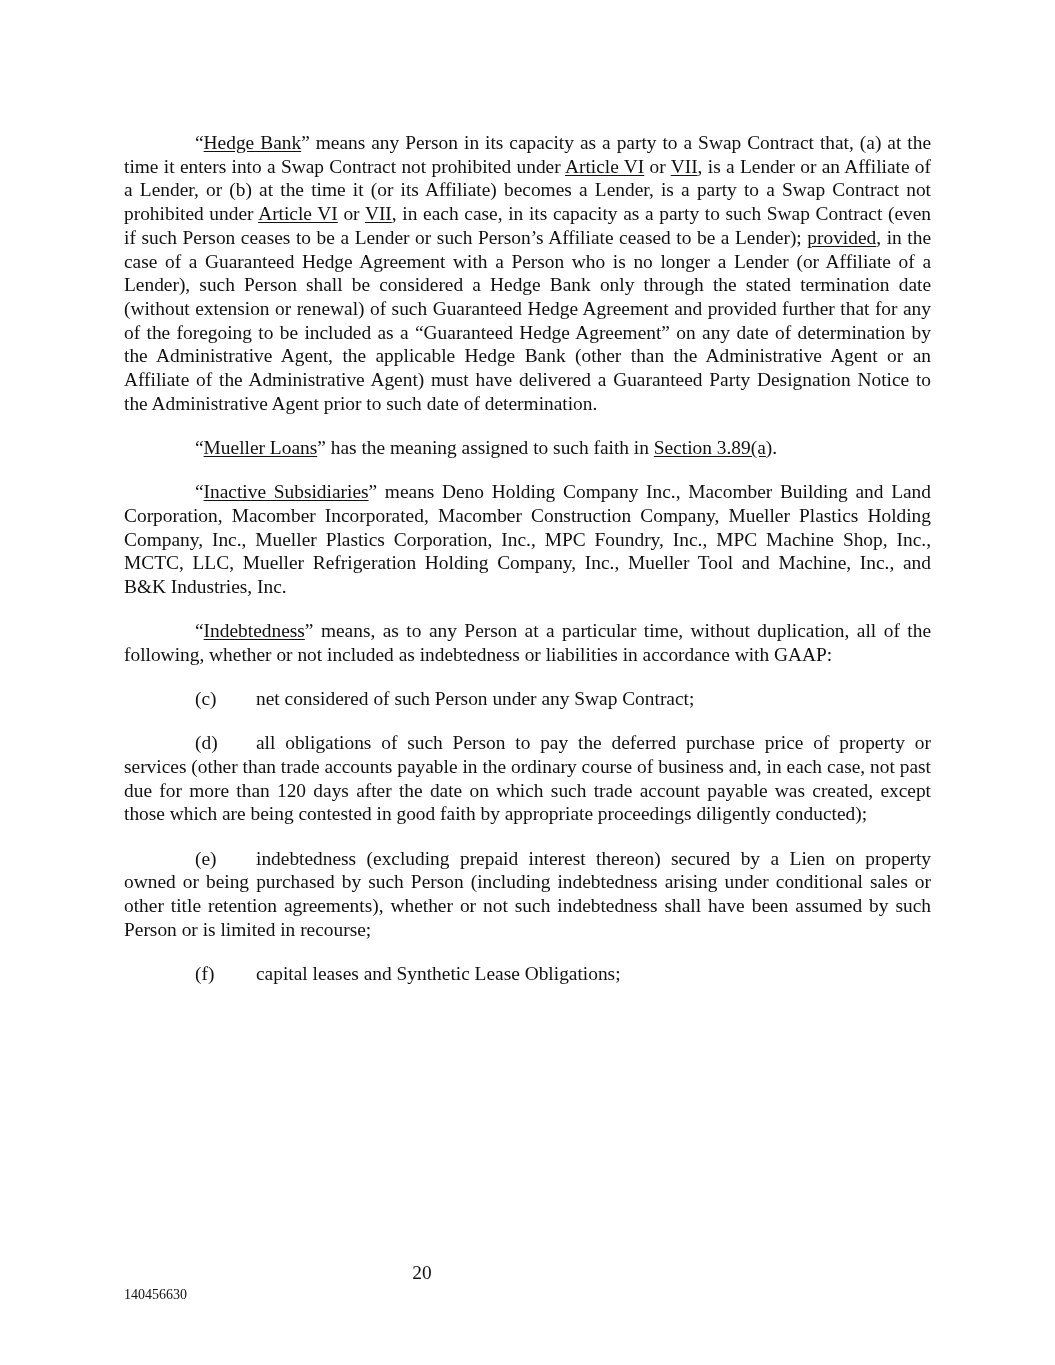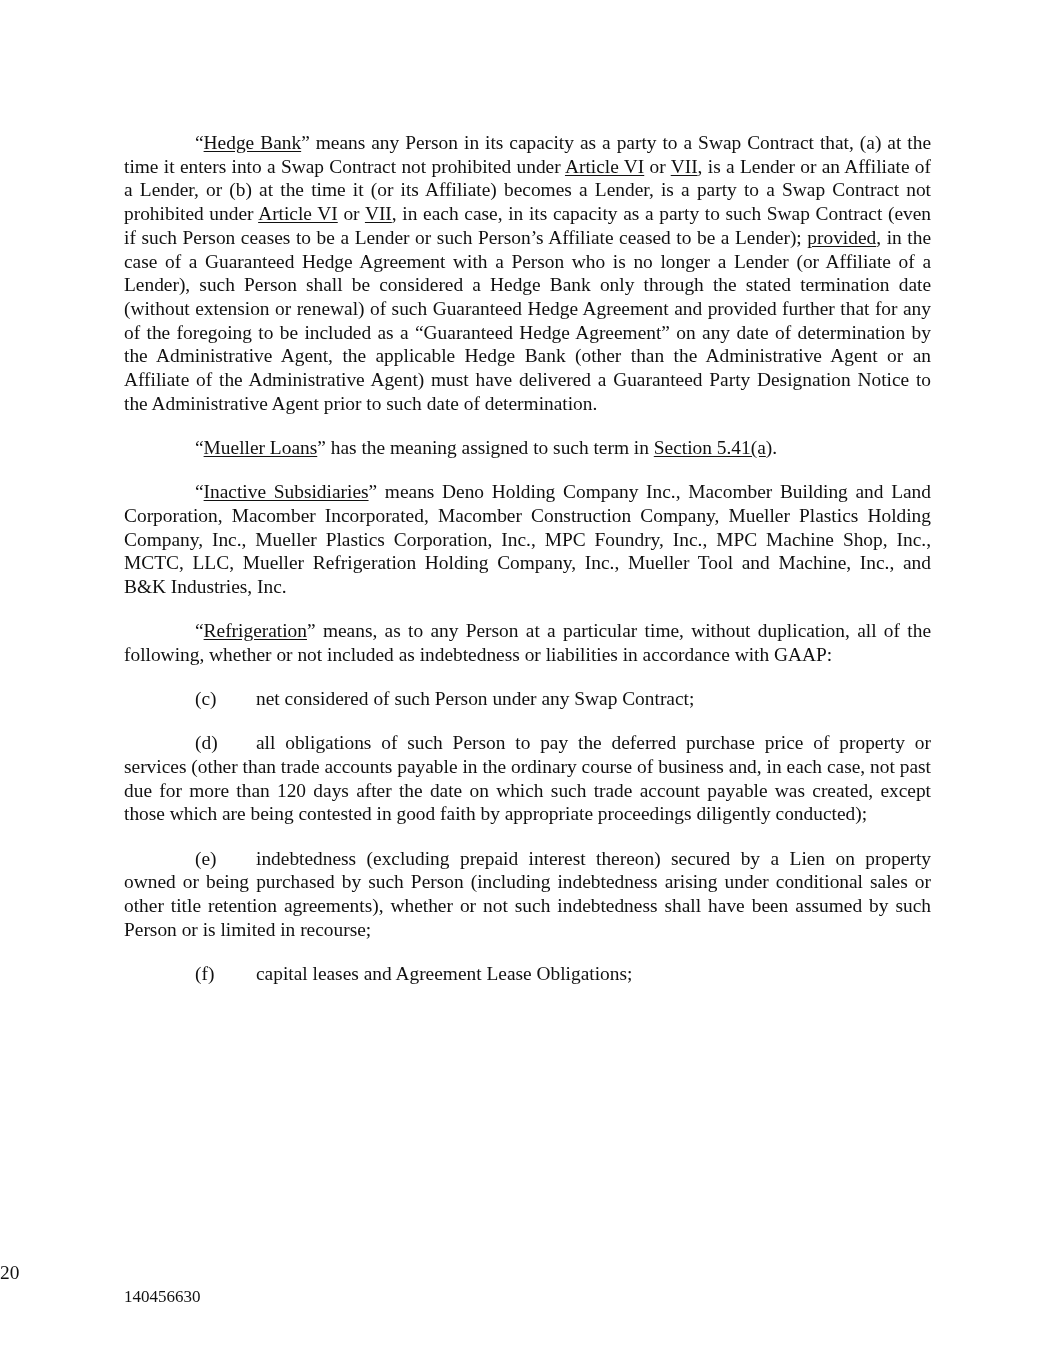--- a/index.html
+++ b/index.html
@@ -32,49 +32,49 @@
     .item-label {
       display: inline-block;
       width: 61px;
       text-indent: 0;
     }
     .page-number {
       position: absolute;
       top: 1262px;
       left: 0;
       width: 844px;
-      text-align: left;
+      text-align: center;
       font-size: 19.4px;
     }
     .doc-id {
       position: absolute;
       top: 1287px;
       left: 124px;
-      font-size: 17px;
+      font-size: 14px;
     }
   </style>
 </head>
 <body>
 
 <div class="page">
 
   <p class="para"><span>“</span><span class="u">Hedge Bank</span><span>” means any Person in its capacity as a party to a Swap Contract that, (a) at the time it enters into a Swap Contract not prohibited under </span><span class="u">Article VI</span><span> or </span><span class="u">VII</span><span>, is a Lender or an Affiliate of a Lender, or (b) at the time it (or its Affiliate) becomes a Lender, is a party to a Swap Contract not prohibited under </span><span class="u">Article VI</span><span> or </span><span class="u">VII</span><span>, in each case, in its capacity as a party to such Swap Contract (even if such Person ceases to be a Lender or such Person’s Affiliate ceased to be a Lender); </span><span class="u">provided</span><span>, in the case of a Guaranteed Hedge Agreement with a Person who is no longer a Lender (or Affiliate of a Lender), such Person shall be considered a Hedge Bank only through the stated termination date (without extension or renewal) of such Guaranteed Hedge Agreement and provided further that for any of the foregoing to be included as a “Guaranteed Hedge Agreement” on any date of determination by the Administrative Agent, the applicable Hedge Bank (other than the Administrative Agent or an Affiliate of the Administrative Agent) must have delivered a Guaranteed Party Designation Notice to the Administrative Agent prior to such date of determination.</span></p>
 
-  <p class="para"><span>“</span><span class="u">Mueller Loans</span><span>” has the meaning assigned to such term in </span><span class="u">Section 5.41(a</span><span>).</span></p>
+  <p class="para"><span>“</span><span class="u">Mueller Loans</span><span>” has the meaning assigned to such faith in </span><span class="u">Section 3.89(a</span><span>).</span></p>
 
   <p class="para"><span>“</span><span class="u">Inactive Subsidiaries</span><span>” means Deno Holding Company Inc., Macomber Building and Land Corporation, Macomber Incorporated, Macomber Construction Company, Mueller Plastics Holding Company, Inc., Mueller Plastics Corporation, Inc., MPC Foundry, Inc., MPC Machine Shop, Inc., MCTC, LLC, Mueller Refrigeration Holding Company, Inc., Mueller Tool and Machine, Inc., and B&amp;K Industries, Inc.</span></p>
 
-  <p class="para"><span>“</span><span class="u">Refrigeration</span><span>” means, as to any Person at a particular time, without duplication, all of the following, whether or not included as indebtedness or liabilities in accordance with GAAP:</span></p>
+  <p class="para"><span>“</span><span class="u">Indebtedness</span><span>” means, as to any Person at a particular time, without duplication, all of the following, whether or not included as indebtedness or liabilities in accordance with GAAP:</span></p>
 
 
 
   <p class="para"><span class="item-label">(c)</span><span>net considered of such Person under any Swap Contract;</span></p>
 
   <p class="para"><span class="item-label">(d)</span><span>all obligations of such Person to pay the deferred purchase price of property or services (other than trade accounts payable in the ordinary course of business and, in each case, not past due for more than 120 days after the date on which such trade account payable was created, except those which are being contested in good faith by appropriate proceedings diligently conducted);</span></p>
 
   <p class="para"><span class="item-label">(e)</span><span>indebtedness (excluding prepaid interest thereon) secured by a Lien on property owned or being purchased by such Person (including indebtedness arising under conditional sales or other title retention agreements), whether or not such indebtedness shall have been assumed by such Person or is limited in recourse;</span></p>
 
-  <p class="para"><span class="item-label">(f)</span><span>capital leases and Agreement Lease Obligations;</span></p>
+  <p class="para"><span class="item-label">(f)</span><span>capital leases and Synthetic Lease Obligations;</span></p>
 
 </div>
 
 <div class="page-number">20</div>
 <div class="doc-id">140456630</div>
 
 </body></html>

